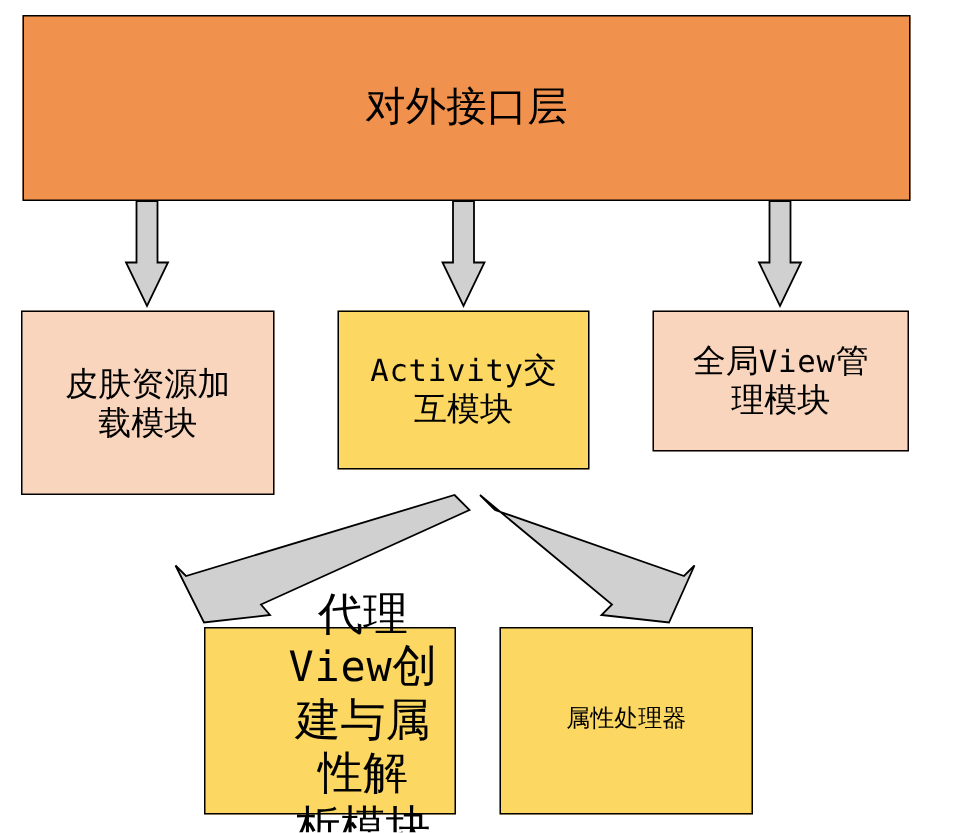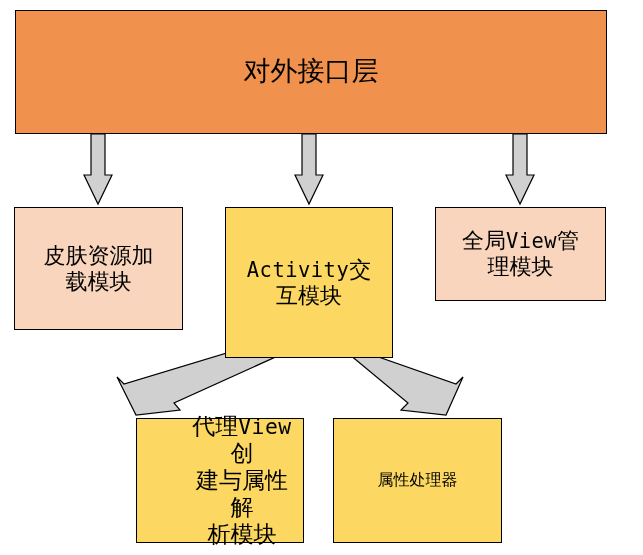--- a/index.html
+++ b/index.html
@@ -52,35 +52,35 @@
     font-size: 27px;
   }
   #node-skin-resource {
     left: 14px; top: 207px;
     width: 169px; height: 123px;
     background: #F8D5BC;
     font-size: 22px;
   }
   #node-activity-interaction {
     left: 225px; top: 207px;
-    width: 168px; height: 151px;
+    width: 168px; height: 106px;
     background: #FCD862;
     font-size: 22px;
   }
   #node-global-view-manager {
     left: 435px; top: 207px;
     width: 171px; height: 94px;
     background: #F8D5BC;
     font-size: 22px;
   }
   #node-proxy-view-creator {
     left: 136px; top: 418px;
     width: 168px; height: 125px;
     background: #FCD862;
-    font-size: 23px;
+    font-size: 30px;
     padding-left: 44px;
   }
   #node-attribute-processor {
     left: 333px; top: 418px;
     width: 169px; height: 125px;
     background: #FCD862;
     font-size: 16px;
   }
   .mono-seg {
     font-family: "DejaVu Sans Mono", "Liberation Mono", monospace;

